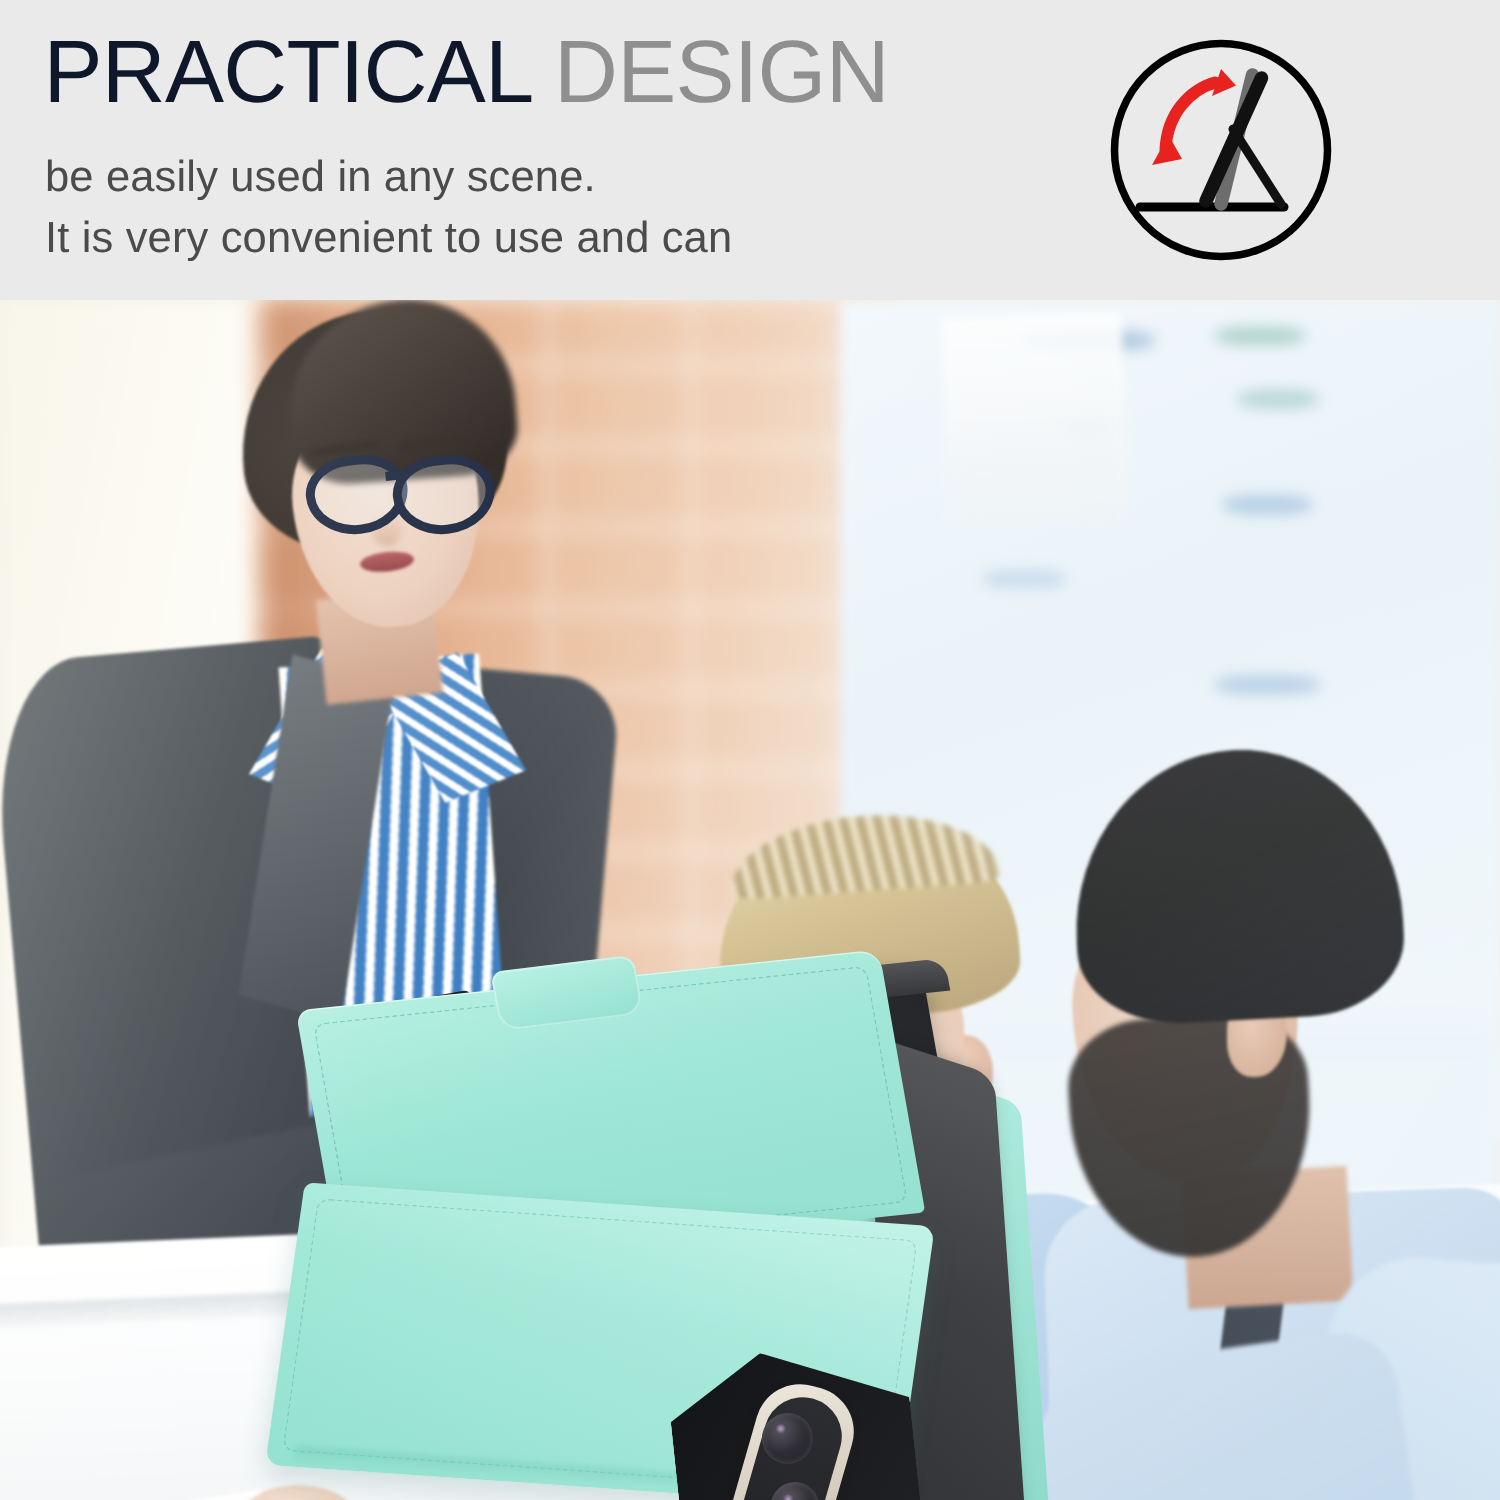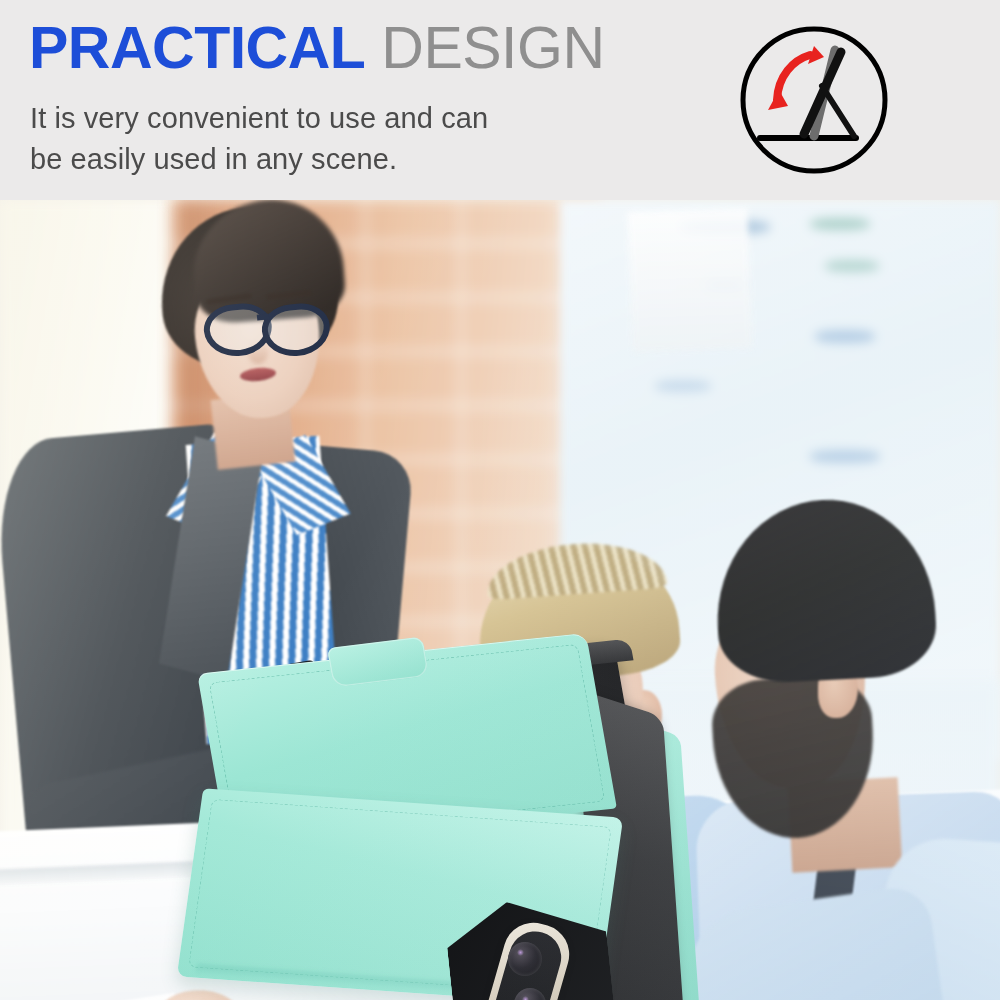--- a/index.html
+++ b/index.html
@@ -32,22 +32,22 @@
   .headline {
     position: absolute;
     left: 29px;
     top: 16px;
     font-size: 59px;
     line-height: 64px;
     letter-spacing: -0.5px;
     white-space: nowrap;
   }
   .headline .word-strong {
-    font-weight: bold;
-    color: #1d4ed8;
+    font-weight: normal;
+    color: #0f172a;
   }
   .headline .word-light {
     font-weight: normal;
     color: #8f8f8f;
   }
 
   .subline {
     position: absolute;
     left: 30px;
     top: 98px;
@@ -560,22 +560,22 @@
 
 <div class="banner">
 
   <div class="header">
 
     <div class="headline">
       <span class="word-strong">PRACTICAL</span><span> </span><span class="word-light">DESIGN</span>
     </div>
 
     <div class="subline">
+      <div>be easily used in any scene.</div>
       <div>It is very convenient to use and can</div>
-      <div>be easily used in any scene.</div>
     </div>
 
     <div class="badge">
       <svg width="152" height="152" viewBox="0 0 152 152" aria-hidden="true">
         <circle cx="76" cy="76" r="71" fill="none" stroke="#000000" stroke-width="5"></circle>
 
         <path d="M22 114 L118 114" stroke="#000000" stroke-width="6" stroke-linecap="round" fill="none"></path>
 
         <path d="M97 26 L76 112" stroke="#6d6d6d" stroke-width="9" stroke-linecap="round" fill="none"></path>
 

